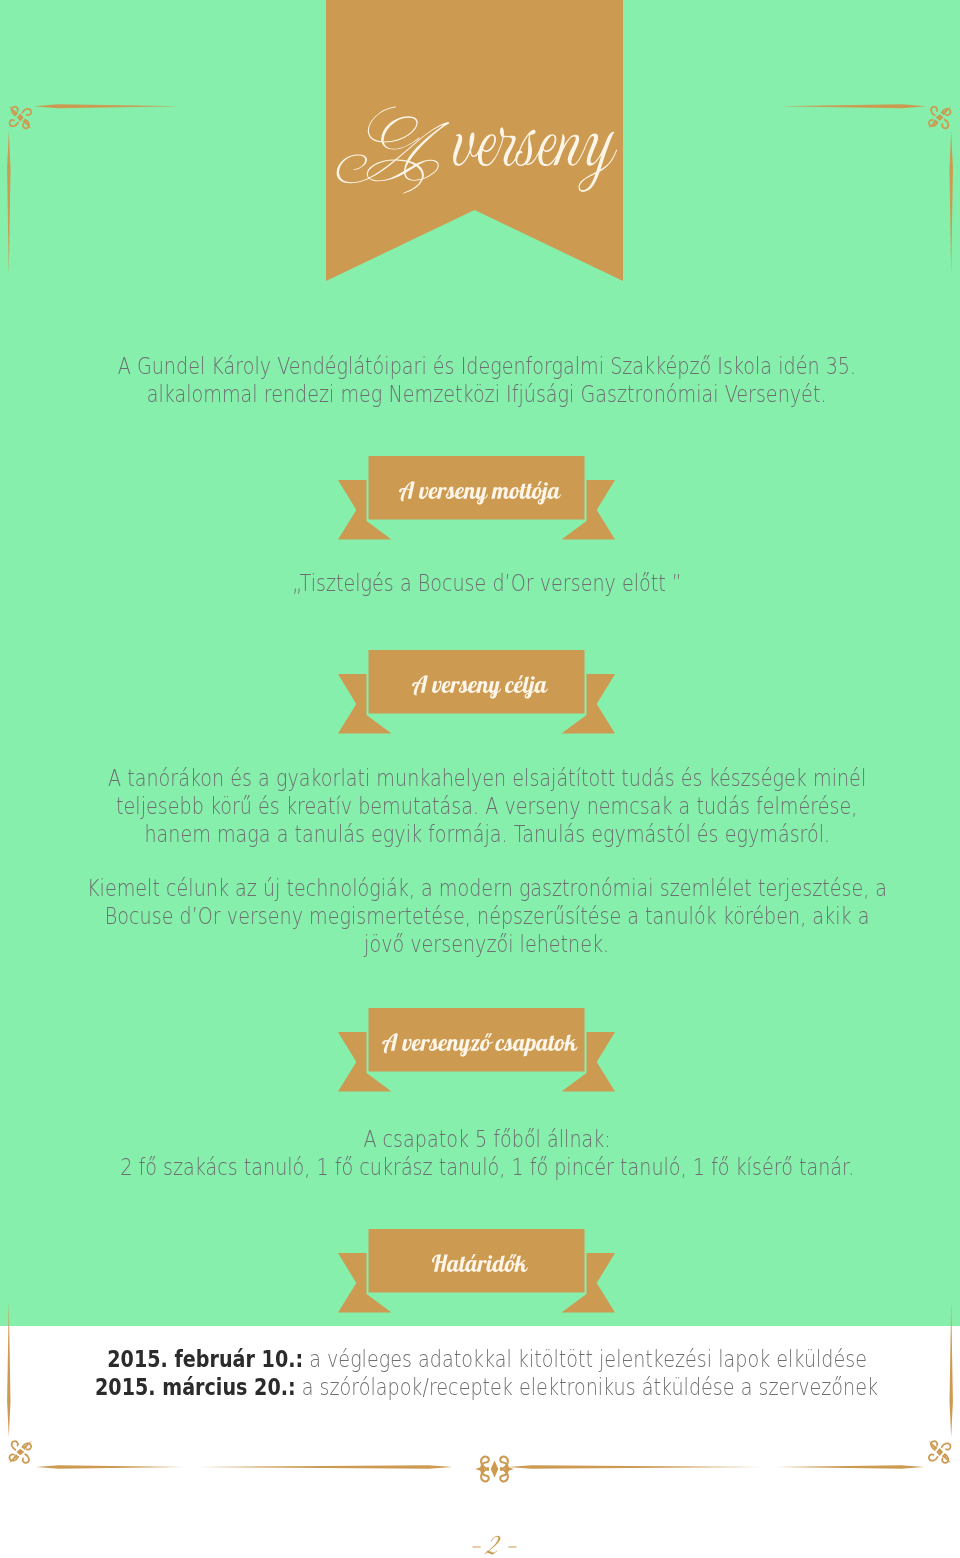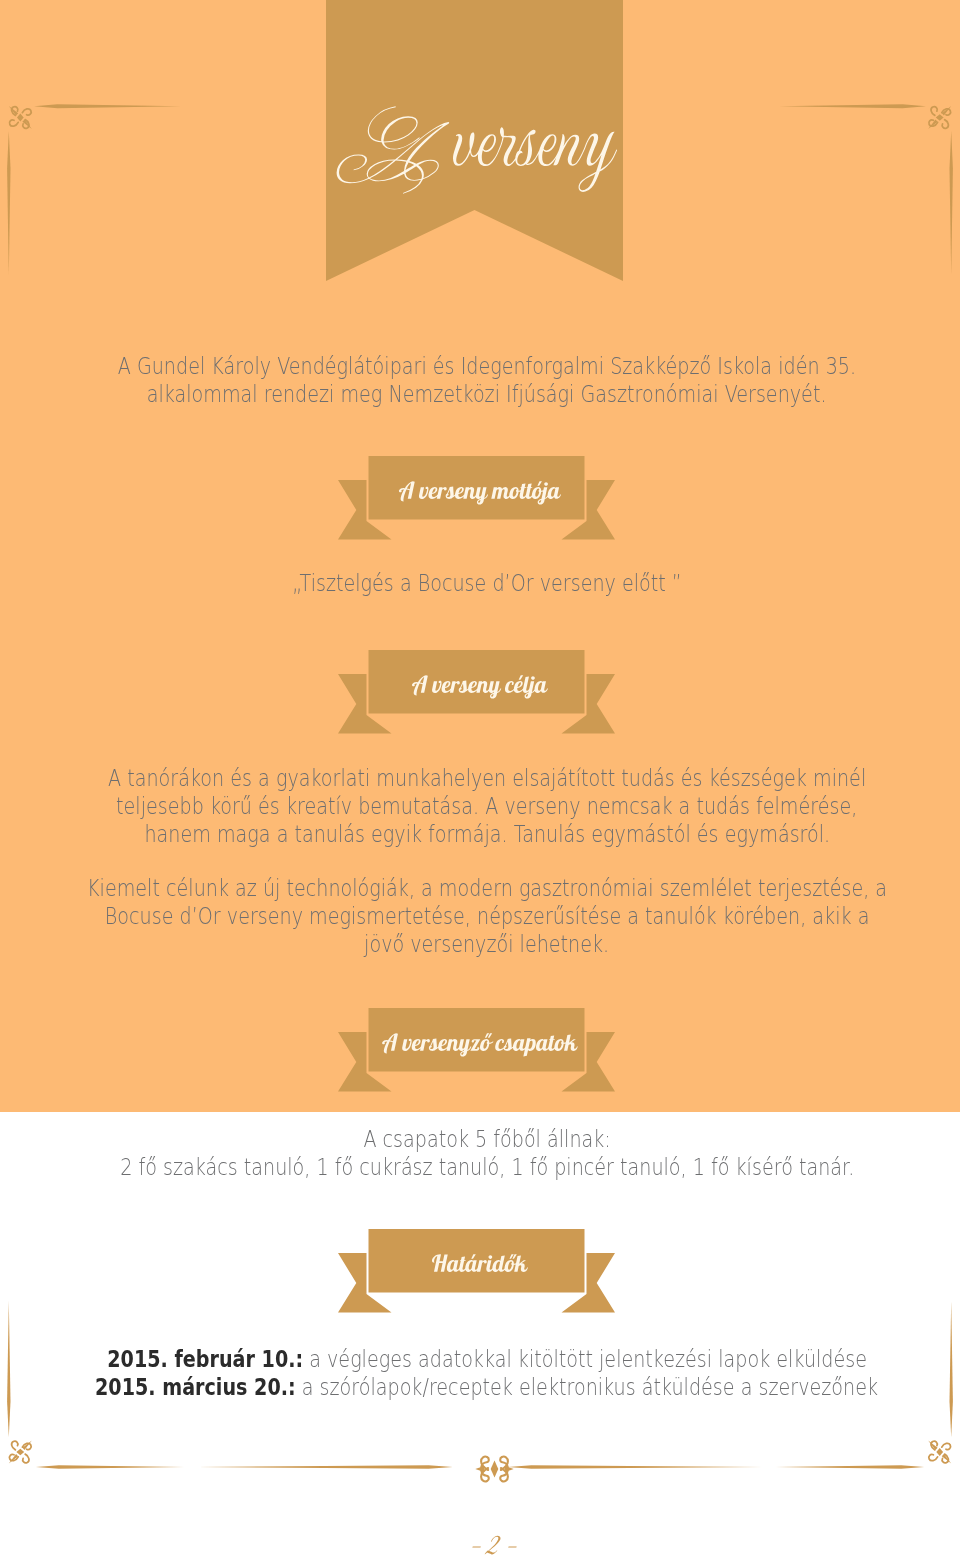--- a/index.html
+++ b/index.html
@@ -1,20 +1,20 @@
 <!DOCTYPE html>
 <html><head>
 <meta charset="utf-8">
 <title>A verseny</title>
 <style>
   *{box-sizing:border-box;}
   html,body{margin:0;padding:0;}
   body{width:960px;height:1558px;background:#fff;position:relative;overflow:hidden;
        font-family:"DejaVu Sans",sans-serif;}
-  #page{position:absolute;left:0;top:0;width:960px;height:1112px;background:#fdba74;}
+  #page{position:absolute;left:0;top:0;width:960px;height:1326px;background:#86efac;}
   svg.layer{position:absolute;left:0;top:0;width:960px;height:1558px;overflow:visible;
              pointer-events:none;}
   .block{position:absolute;left:-246px;width:1466px;text-align:center;color:#6d6e70;}
   .ln{display:block;line-height:27.9px;height:27.9px;}
   .ln > span{display:inline-block;white-space:nowrap;
               font-family:"DejaVu Sans",sans-serif;font-weight:200;
               font-size:23.7px;transform:scaleX(0.808);}
   .bold{font-weight:700;color:#2b2b2b;}
 </style>
 </head>

